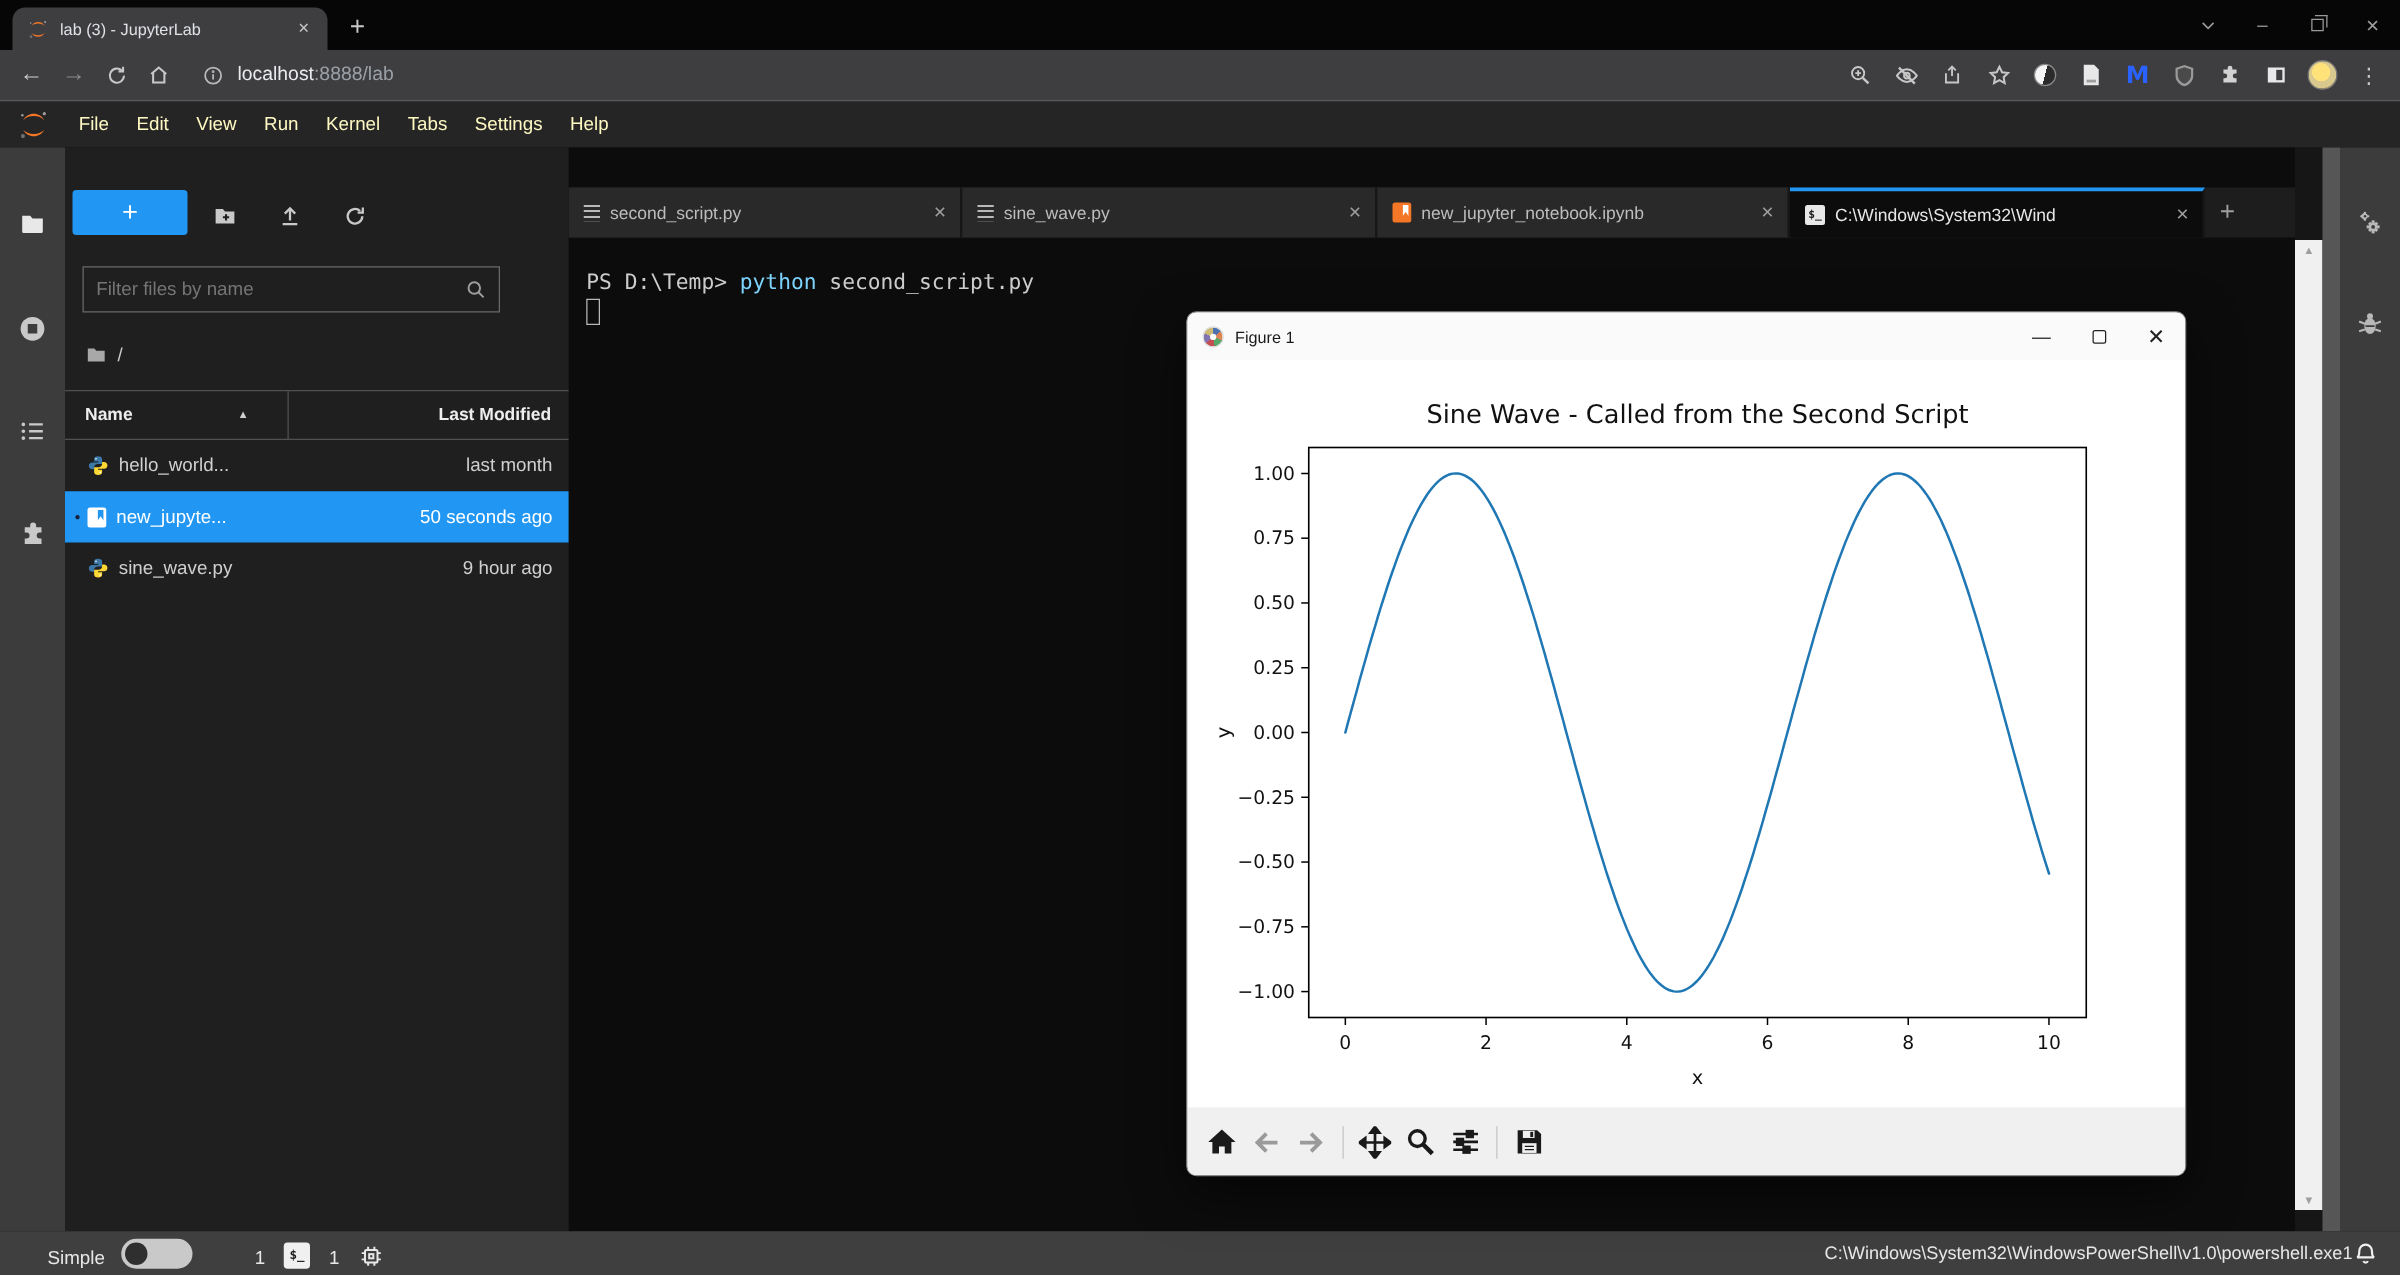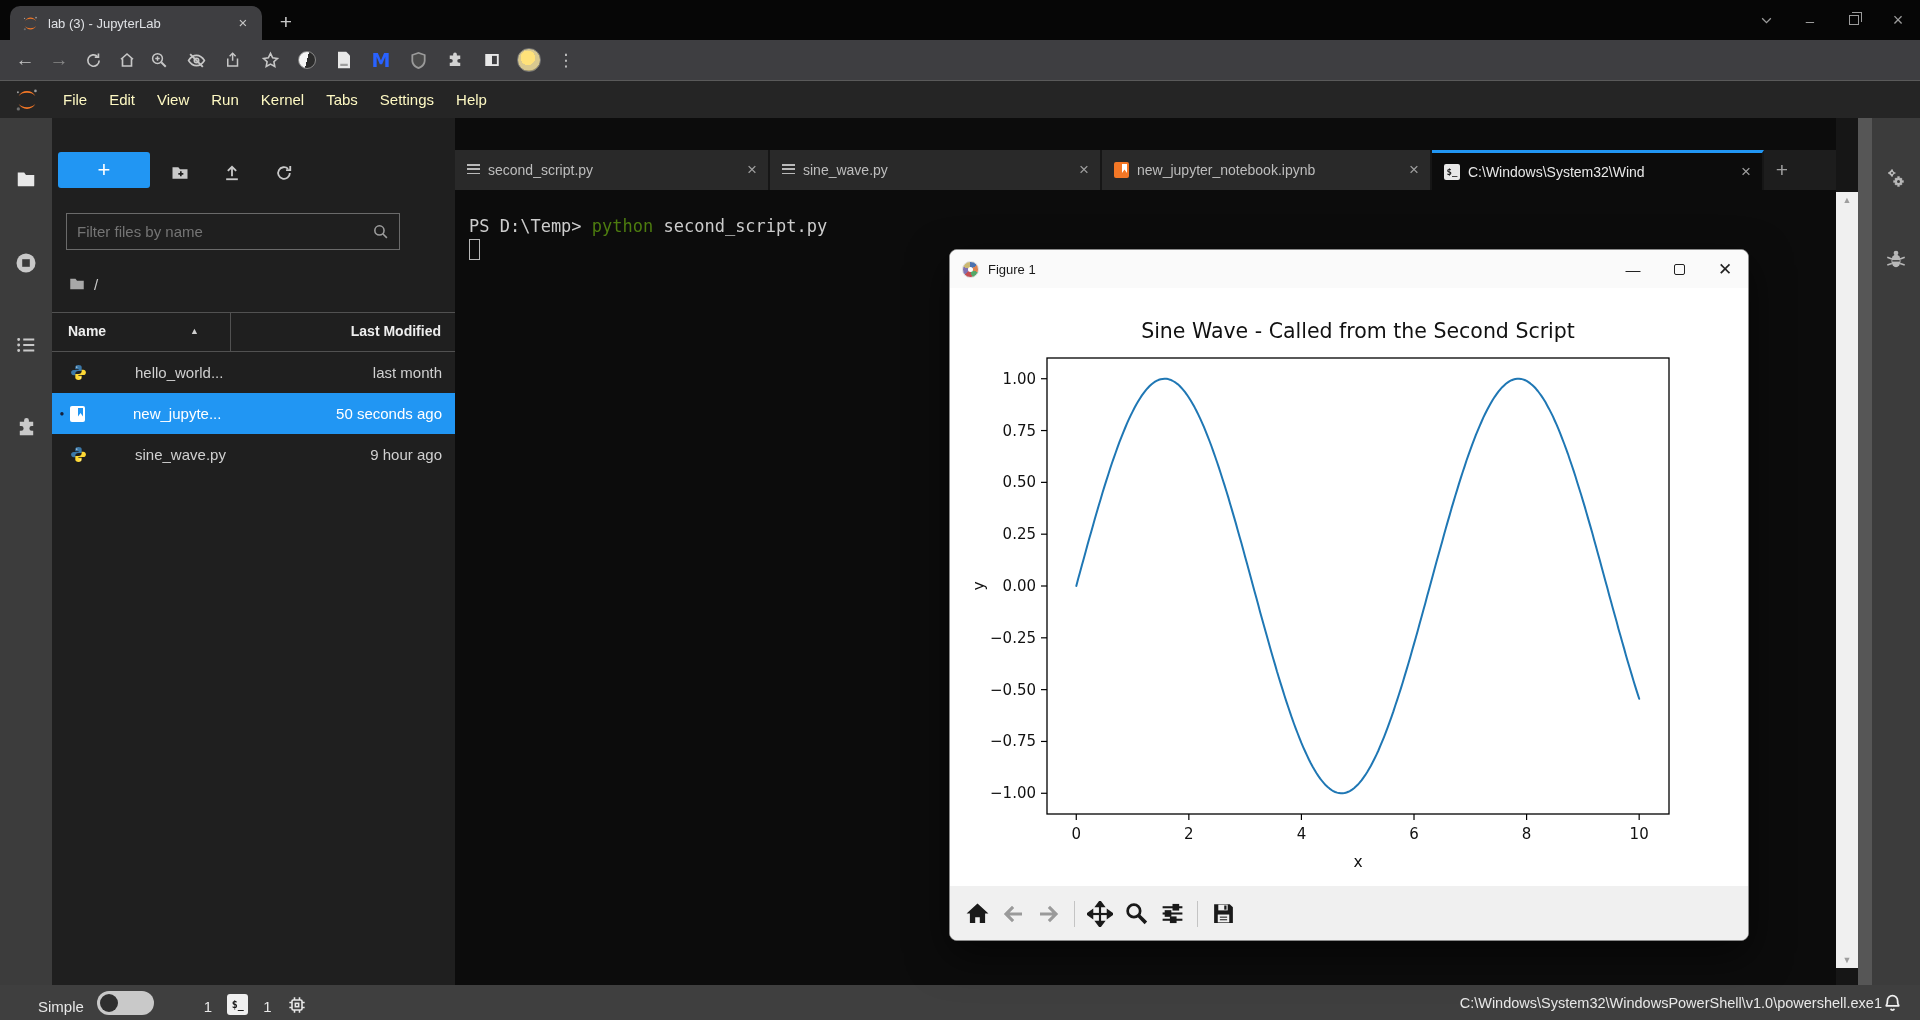--- a/index.html
+++ b/index.html
@@ -50,41 +50,41 @@
 #fp-header{position:absolute;left:0;top:194px;width:403px;height:40px;border-top:1px solid #515151;border-bottom:1px solid #515151;font-size:14px;font-weight:bold;color:#eee;}
 #fp-header .col-name{position:absolute;left:16px;top:10px;}
 #fp-header .sort-ind{position:absolute;left:138px;top:13px;font-size:9px;color:#cfcfcf;}
 #fp-header .col-div{position:absolute;left:178px;top:0;width:1px;height:39px;background:#515151;}
 #fp-header .col-mod{position:absolute;right:14px;top:10px;padding-left:28px;}
 #file-rows{position:absolute;left:0;top:234px;width:403px;}
 .file-row{position:relative;height:41px;display:flex;align-items:center;color:#d0d0d0;font-size:15px;}
 .file-row.selected{background:#2196f3;color:#fff;}
 .run-dot{width:16px;text-align:center;font-size:8px;color:#16203a;margin-left:2px;}
 .file-icn{width:17px;height:17px;margin-right:8px;position:relative;flex:none;}
-.file-name{flex:1;white-space:nowrap;overflow:hidden;margin-left:40px;}
+.file-name{flex:1;white-space:nowrap;overflow:hidden;}
 .file-mod{margin-right:13px;white-space:nowrap;}
 
 
 .icon-notebook,.icon-notebook-row{position:relative;width:15px;height:16px;border-radius:2px;background:#f37726;flex:none;}
 .icon-notebook-row{background:#fff;}
 .icon-notebook::after,.icon-notebook-row::after{content:'';position:absolute;top:2px;right:2px;width:5px;height:9px;background:#fff;clip-path:polygon(0 0,100% 0,100% 100%,50% 62%,0 100%);}
 .icon-notebook-row::after{background:#2196f3;}
 .icon-textfile{width:13px;height:13px;flex:none;background:repeating-linear-gradient(to bottom,#b9b9b9 0 1.7px,transparent 1.7px 4.3px);}
 .icon-terminal{width:16px;height:16px;flex:none;background:#e8e8e8;border-radius:2px;color:#1a1a1a;font:bold 9px "DejaVu Sans Mono",monospace;display:flex;align-items:center;justify-content:center;}
 
 
 #content{position:absolute;left:455px;top:0;width:1381px;height:867px;background:#0c0c0c;}
 #doc-tabbar{position:absolute;left:0;top:32px;width:1381px;height:40px;background:#1d1d1d;display:flex;}
 .doc-tab{height:40px;background:#292929;border-right:2px solid #161616;display:flex;align-items:center;padding:0 8px 0 12px;gap:8px;color:#bdbdbd;font-size:14px;overflow:hidden;}
 .doc-tab .doc-tab-label{flex:1;white-space:nowrap;overflow:hidden;}
 .doc-tab .doc-tab-close{color:#9e9e9e;font-size:17px;padding:0 3px;}
 .doc-tab.active{background:#0c0c0c;border-top:3px solid #2196f3;color:#e8e8e8;}
 #add-tab{width:36px;height:40px;color:#9e9e9e;font-size:21px;display:flex;align-items:center;justify-content:center;}
 #terminal{position:absolute;left:0;top:72px;width:1381px;height:795px;padding:26px 0 0 14px;font:17px "DejaVu Sans Mono",monospace;color:#cccccc;white-space:pre;}
-#terminal .kw{color:#4d7c0f;}
+#terminal .kw{color:#7dd3fc;}
 #term-cursor{display:block;width:11px;height:21px;border:1px solid #b8b8b8;margin-top:3px;}
 #term-scrollbar{position:absolute;left:1836px;top:74px;width:22px;height:776px;background:#f0f0f0;}
 #term-scrollbar .sb-up{position:absolute;top:3px;left:0;width:22px;text-align:center;font-size:9px;color:#9e9e9e;}
 #term-scrollbar .sb-down{position:absolute;bottom:3px;left:0;width:22px;text-align:center;font-size:9px;color:#9e9e9e;}
 
 
 #figure-window{position:absolute;left:949px;top:249px;width:800px;height:692px;background:#ffffff;border-radius:8px;border:1px solid #8a8a8a;box-shadow:0 14px 40px rgba(0,0,0,.55);z-index:50;overflow:hidden;}
 #fw-titlebar{position:relative;height:38px;background:#fafafa;display:flex;align-items:center;padding-left:12px;}
 #mpl-logo{width:17px;height:17px;border-radius:50%;background:conic-gradient(#4c72b0 0 55deg,#dd8452 55deg 110deg,#55a868 110deg 170deg,#c44e52 170deg 230deg,#8172b3 230deg 290deg,#ccb974 290deg 360deg);position:relative;border:1px solid #ddd;}
 #mpl-logo::after{content:'';position:absolute;left:5px;top:5px;width:5px;height:5px;border-radius:50%;background:#fff;}
@@ -143,20 +143,29 @@
         <path d="M20 12a8 8 0 1 1-2.4-5.7"></path>
         <path d="M19 2v5.2h-5.2"></path>
       </svg>
     </div>
   <div class="nav-ic">
       <svg width="18" height="18" viewBox="0 0 24 24" fill="none" stroke="#c7c7c7" stroke-width="2.2">
         <path d="M4 11l8-7 8 7"></path>
         <path d="M6 9.5V20h12V9.5"></path>
       </svg>
     </div>
+  <div id="url-area">
+    <svg width="17" height="17" viewBox="0 0 24 24" fill="none" stroke="#b9b9b9" stroke-width="2">
+        <circle cx="12" cy="12" r="9"></circle>
+        <line x1="12" y1="10.5" x2="12" y2="16.5"></line>
+        <circle cx="12" cy="7.5" r="0.6" fill="#b9b9b9"></circle>
+      </svg>
+    <span class="host" style="margin-left:11px;">localhost</span>
+    <span class="path">:8888/lab</span>
+  </div>
   <div class="right-ics">
     <div class="ext-ic">
         <svg width="18" height="18" viewBox="0 0 24 24" fill="none" stroke="#c7c7c7" stroke-width="2">
           <circle cx="10" cy="10" r="6.5"></circle>
           <line x1="15" y1="15" x2="21" y2="21" stroke-width="2.6"></line>
           <line x1="7" y1="10" x2="13" y2="10"></line>
           <line x1="10" y1="7" x2="10" y2="13"></line>
         </svg>
       </div>
     <div class="ext-ic">

